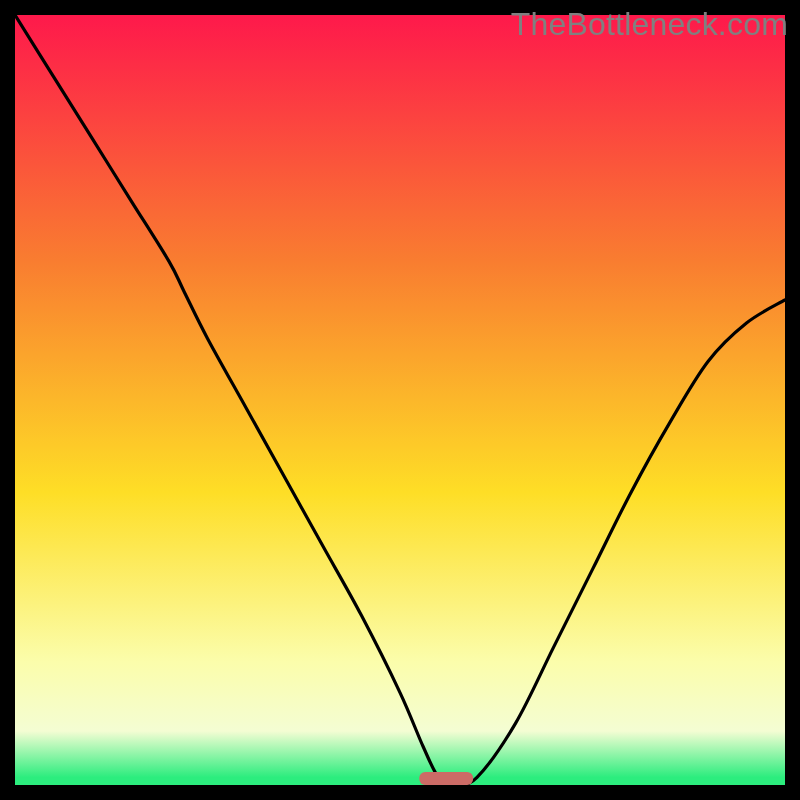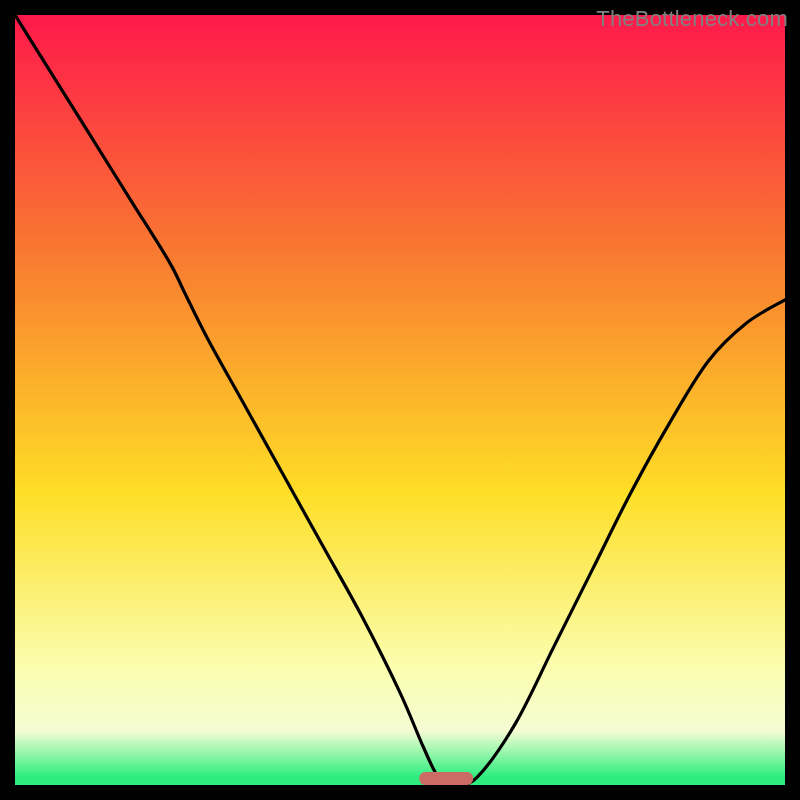--- a/index.html
+++ b/index.html
@@ -15,21 +15,21 @@
     width: 800px;
     height: 800px;
     background: #000;
   }
   .watermark {
     position: absolute;
     top: 6px;
     right: 12px;
     color: #808080;
     font-family: Arial, Helvetica, sans-serif;
-    font-size: 22px;
+    font-size: 32px;
     font-weight: 500;
     letter-spacing: 0.2px;
     z-index: 10;
   }
   .plot-area {
     position: absolute;
     left: 15px;
     top: 15px;
     width: 770px;
     height: 770px;

